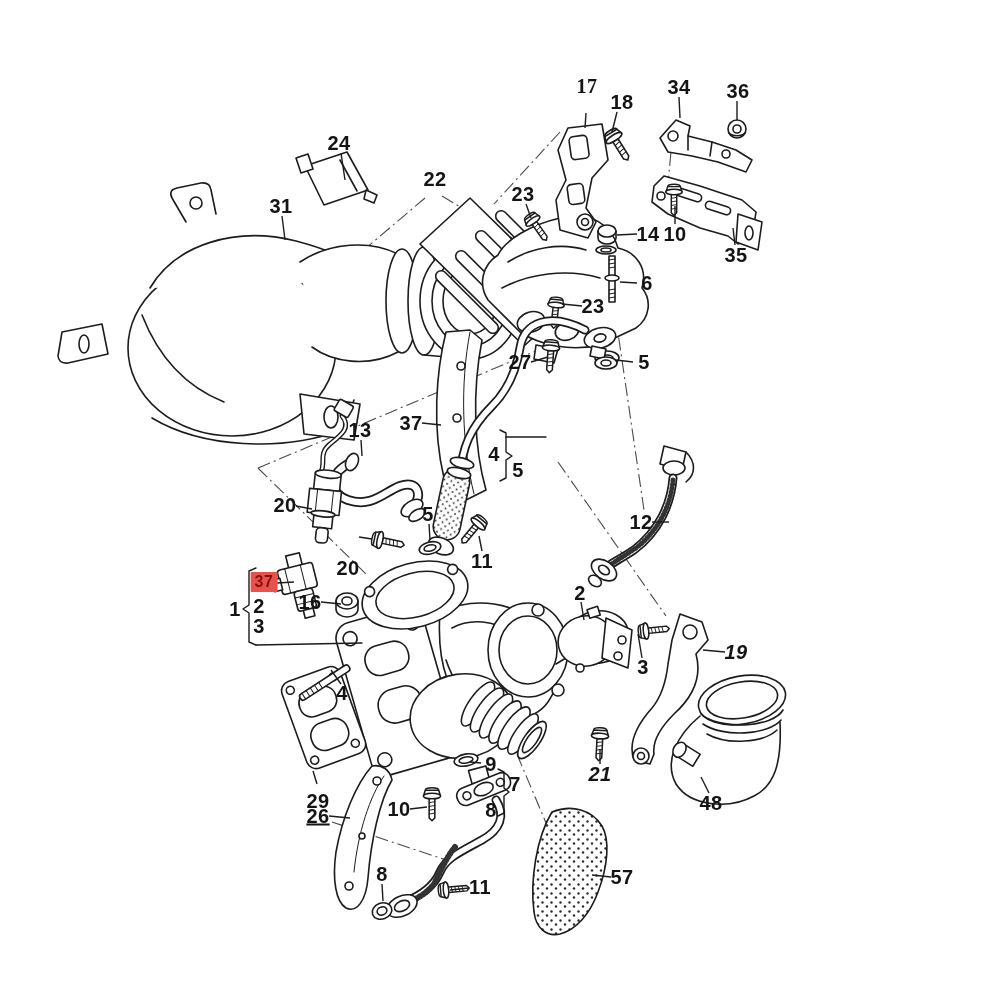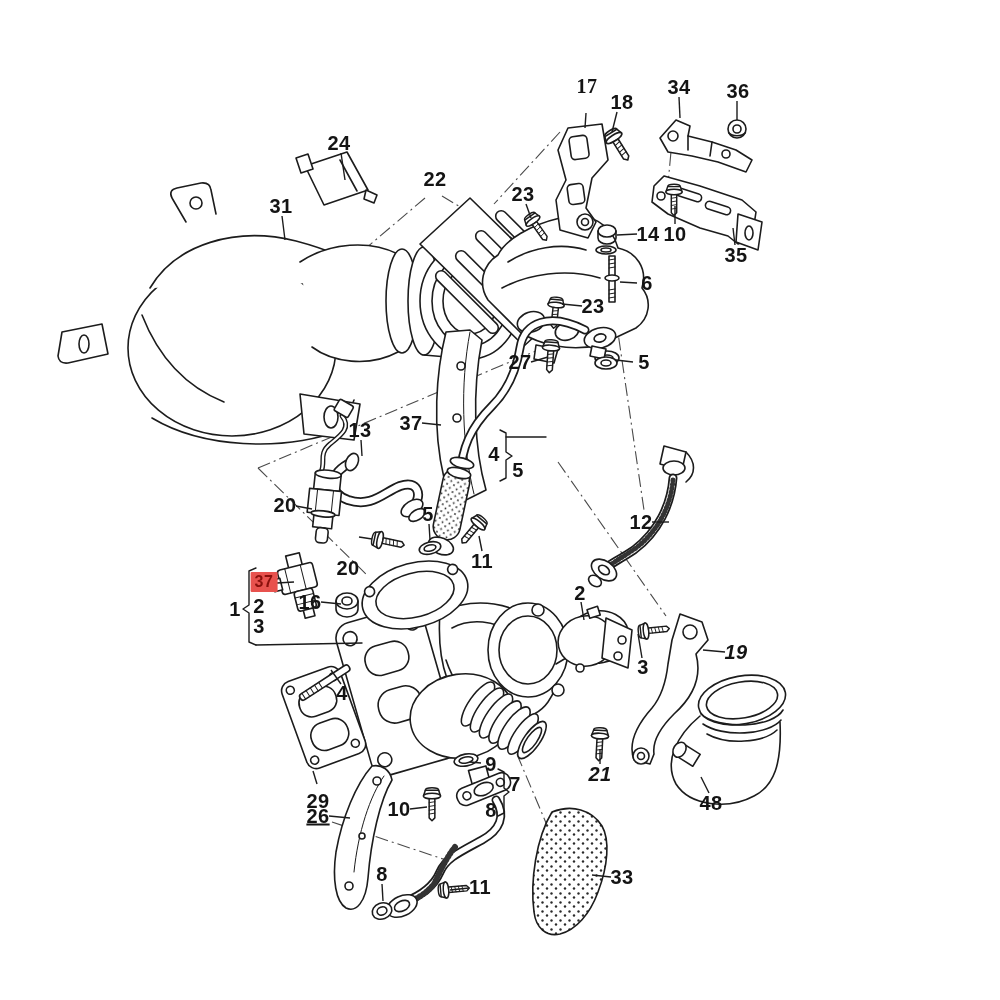--- a/index.html
+++ b/index.html
@@ -432,21 +432,21 @@
       <div class="callout" style="left: 235px; top: 609px;">1</div>
       <div class="callout" style="left: 259px; top: 606px;">2</div>
       <div class="callout" style="left: 259px; top: 626px;">3</div>
       <div class="callout" style="left: 310px; top: 602px;">16</div>
       <div class="callout" style="left: 342px; top: 693px;">4</div>
       <div class="callout" style="left: 580px; top: 593px;">2</div>
       <div class="callout" style="left: 643px; top: 667px;">3</div>
       <div class="callout" style="left: 736px; top: 652px; font-style: italic;">19</div>
       <div class="callout" style="left: 600px; top: 774px; font-style: italic;">21</div>
       <div class="callout" style="left: 711px; top: 803px;">48</div>
-      <div class="callout" style="left: 622px; top: 877px;">33</div>
+      <div class="callout" style="left: 622px; top: 877px;">57</div>
       <div class="callout" style="left: 318px; top: 793px; margin-top: 8px;">29</div>
       <div class="callout" style="left: 318px; top: 816px; text-decoration: underline;">26</div>
       <div class="callout" style="left: 399px; top: 809px;">10</div>
       <div class="callout" style="left: 491px; top: 764px;">9</div>
       <div class="callout" style="left: 515px; top: 784px;">7</div>
       <div class="callout" style="left: 491px; top: 810px;">8</div>
       <div class="callout" style="left: 382px; top: 874px;">8</div>
       <div class="callout" style="left: 480px; top: 887px;">11</div>
     </div>
 </div>

